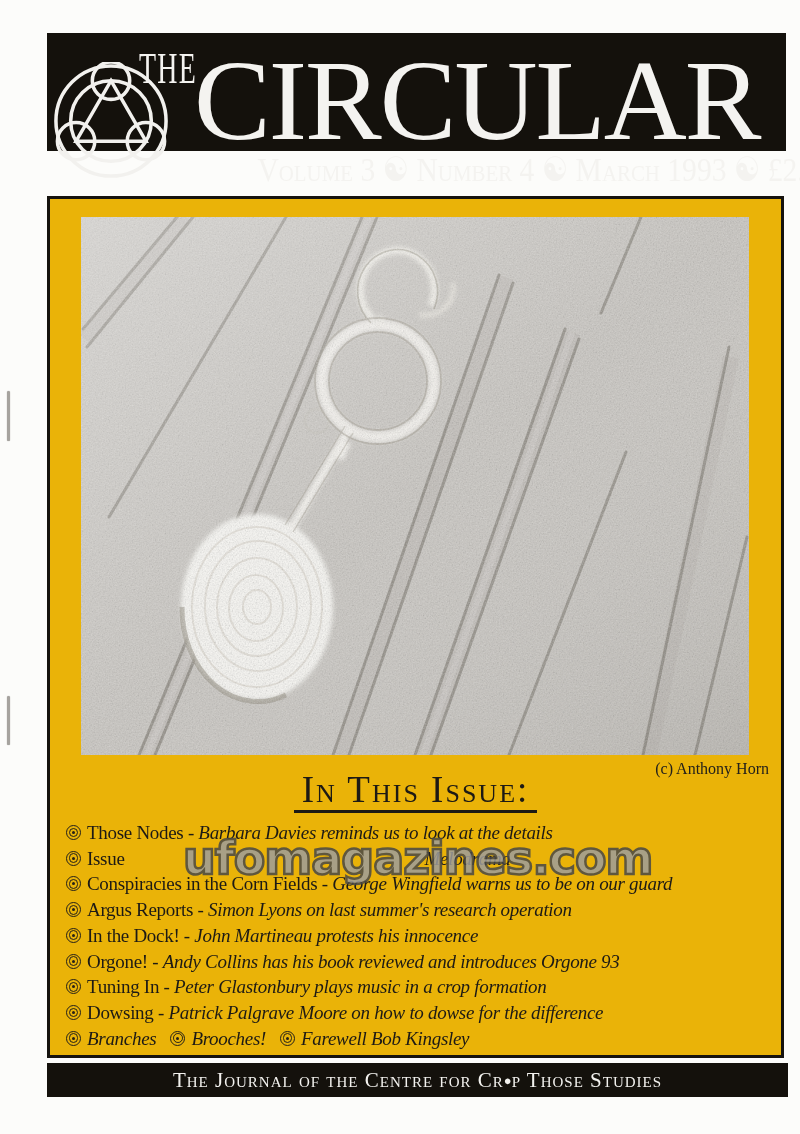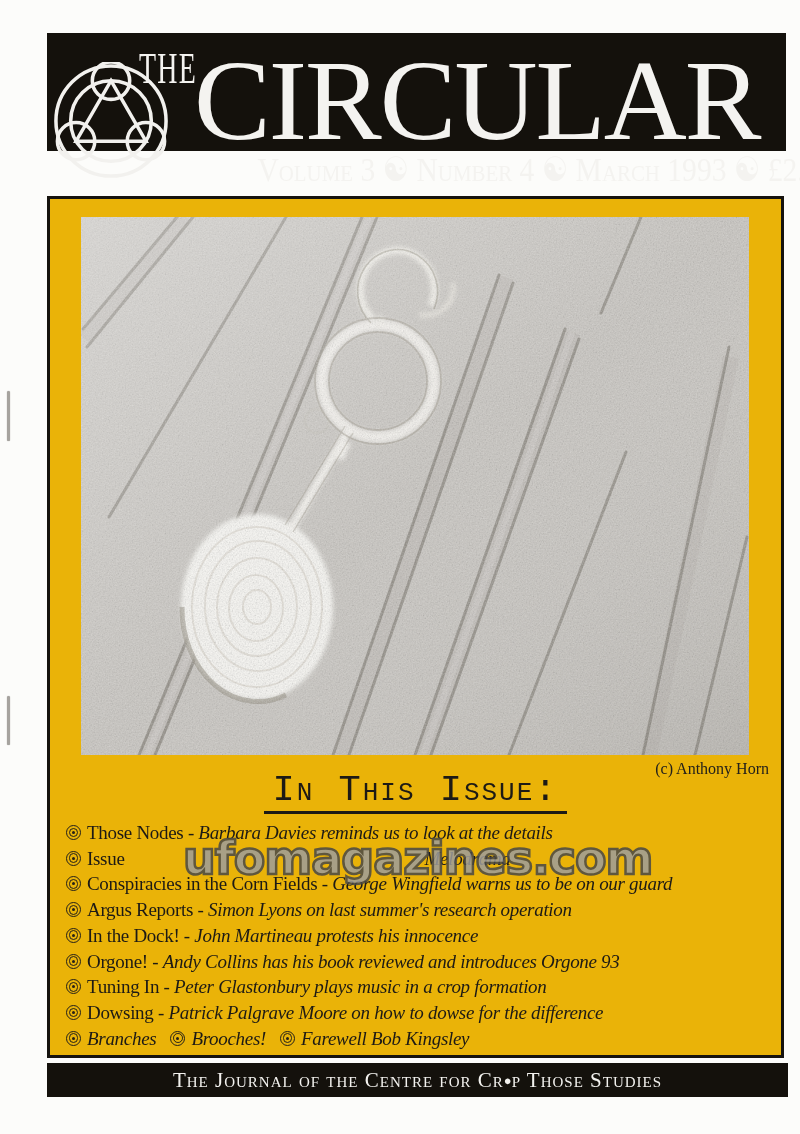--- a/index.html
+++ b/index.html
@@ -22,21 +22,21 @@
              transform:scaleX(.87);transform-origin:center top;
              font-family:"Liberation Serif","DejaVu Sans",serif;}
 
   
   .content-box{position:absolute;left:47px;top:196px;width:731px;height:856px;background:#eab308;border:3px solid #16130e;}
   .photo{position:absolute;left:31px;top:18px;width:668px;height:538px;}
   .photo svg{display:block;width:100%;height:100%;}
   .credit{position:absolute;top:561px;right:12px;font-size:16px;line-height:18px;color:#24211b;}
 
   .toc-head{position:absolute;top:570px;left:0;width:100%;text-align:center;
-            font-variant:small-caps;font-size:37px;line-height:42px;font-family:Liberation Mono, monospace;}
+            font-variant:small-caps;font-size:37px;line-height:42px;}
   .toc-head .u{border-bottom:3px solid #1d1a15;padding:0 8px 0 8px;letter-spacing:2px;}
 
   .toc{position:absolute;top:621px;left:16px;width:100%;text-align:left;
        font-size:19px;line-height:25.7px;letter-spacing:-0.3px;}
   .toc .it{display:block;white-space:nowrap;}
   .toc .i{font-style:italic;}
   .b{display:inline-block;position:relative;width:13px;height:13px;border:1.6px solid #24201a;border-radius:50%;
      vertical-align:-1px;margin-right:6px;}
   .b .m{position:absolute;left:1.6px;top:1.6px;right:1.6px;bottom:1.6px;border:1.3px solid #24201a;border-radius:50%;}
   .b .d{position:absolute;left:50%;top:50%;width:3px;height:3px;margin:-1.5px 0 0 -1.5px;background:#24201a;border-radius:50%;}

